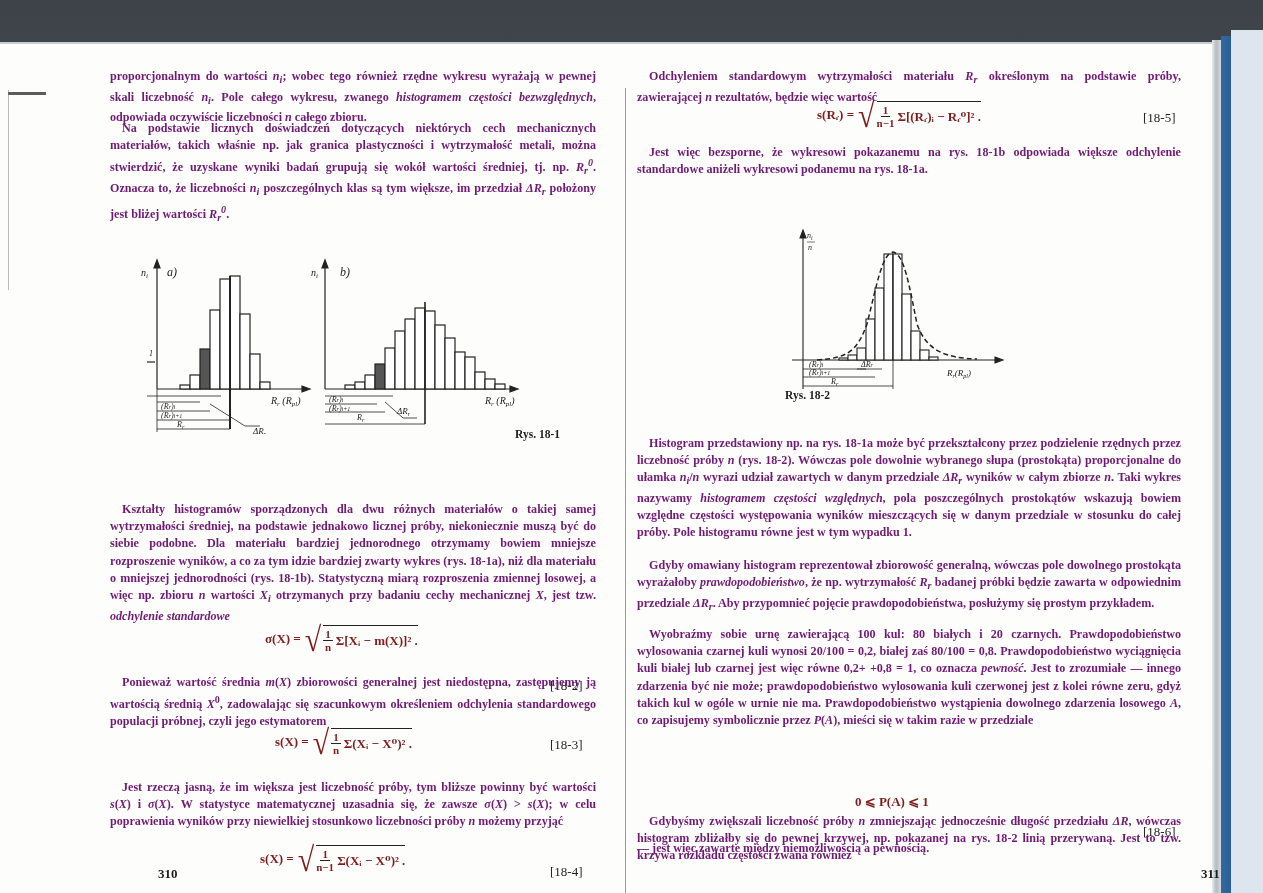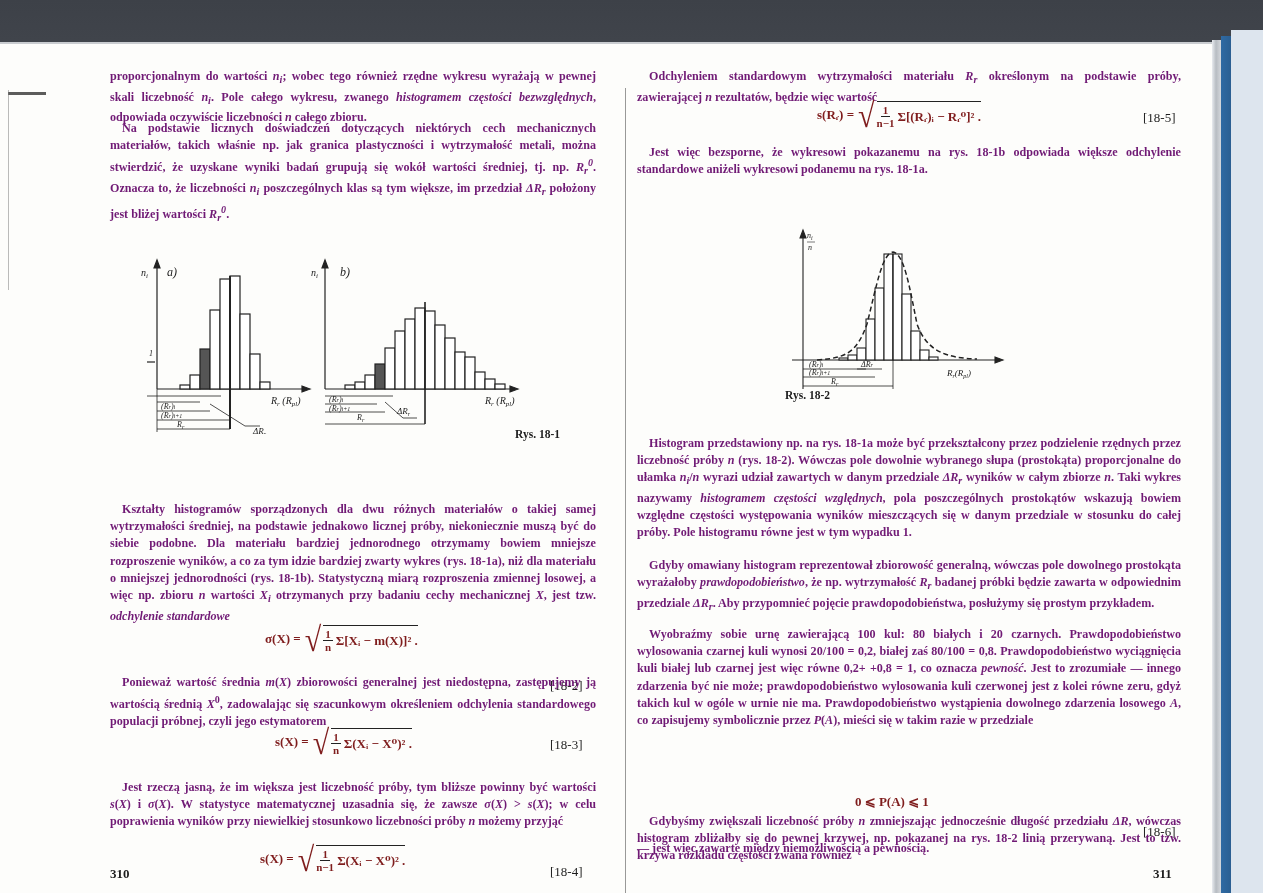--- a/index.html
+++ b/index.html
@@ -40,21 +40,21 @@
 
   .formula {
     position:absolute; font-size:13px; font-weight:bold; white-space:nowrap;
     display:flex; align-items:center; gap:4px; color:#7f1d1d;
   }
   .radical { font-size:30px; font-weight:normal; line-height:1; transform:scaleY(1.15); margin-right:-2px; }
   .under-root { border-top:1.3px solid #222; padding-top:2px; display:flex; align-items:center; gap:3px; }
   .frac { display:inline-flex; flex-direction:column; align-items:center; font-size:11px; line-height:12px; }
   .frac .num { border-bottom:1px solid #222; padding:0 2px; }
   .eqno { position:absolute; font-size:13px; font-weight:normal; }
-  .pagenum { position:absolute; font-size:13px; font-weight:bold; }
+  .pagenum { position:absolute; font-size:13px; font-weight:bold;margin-left:48px; }
   .caption { position:absolute; font-size:11.5px; font-weight:bold; font-family:"Liberation Serif", serif; }
   svg text { font-family:"Liberation Serif", serif; font-style:italic; }
 </style>
 </head>
 <body>
 
 <div class="bg-right"></div>
 <div class="cover-edge"></div>
 <div class="spine-right"></div>
 

